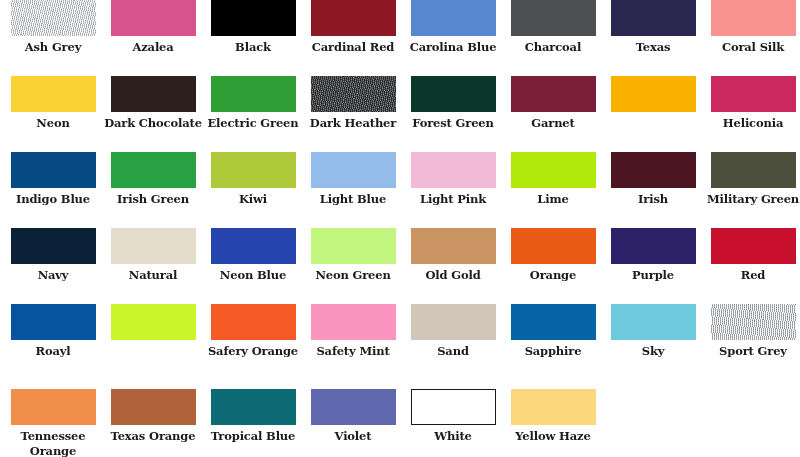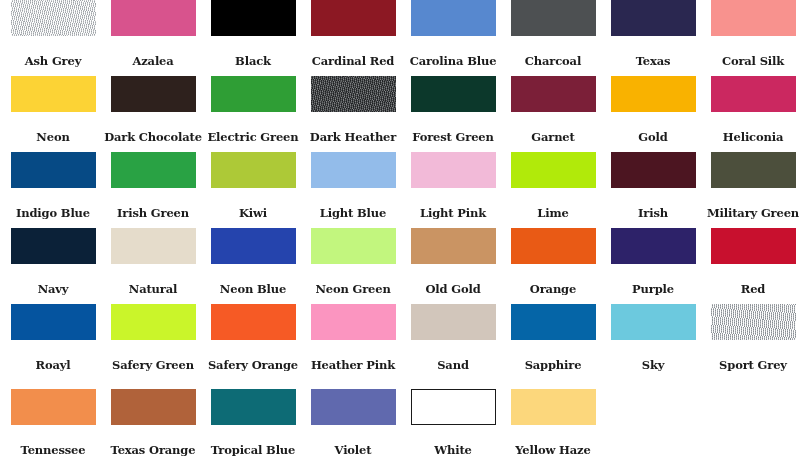--- a/index.html
+++ b/index.html
@@ -63,21 +63,21 @@
 
   .swatch-chip.heather-dark {
     background-color: #4a4d50;
     background-image:
       repeating-linear-gradient(101deg, rgba(255,255,255,0.17) 0px, rgba(255,255,255,0.17) 1px, rgba(20,22,24,0.5) 1px, rgba(20,22,24,0.5) 2px),
       repeating-linear-gradient(16deg, rgba(255,255,255,0.12) 0px, rgba(255,255,255,0.12) 1px, rgba(18,20,22,0.42) 1px, rgba(18,20,22,0.42) 2px),
       repeating-linear-gradient(55deg, rgba(255,255,255,0.08) 0px, rgba(255,255,255,0.08) 1px, rgba(16,18,20,0.3) 1px, rgba(16,18,20,0.3) 3px);
   }
 
   .swatch-label {
-    margin-top: 18px;
+    margin-top: 4px;
     font-size: 11.5px;
     font-weight: bold;
     line-height: 15px;
     color: #1c1c1c;
     text-align: center;
     letter-spacing: -0.15px;
     width: 100px;
     word-wrap: break-word;
   }
 </style>
@@ -136,21 +136,20 @@
     <div class="swatch-cell">
       <div class="swatch-chip" style="background-color: rgb(12, 56, 43);"></div>
       <div class="swatch-label">Forest Green</div>
     </div>
     <div class="swatch-cell">
       <div class="swatch-chip" style="background-color: rgb(123, 31, 56);"></div>
       <div class="swatch-label">Garnet</div>
     </div>
     <div class="swatch-cell">
       <div class="swatch-chip" style="background-color: rgb(249, 178, 0);"></div>
-      <div class="swatch-label">Gold</div>
     </div>
     <div class="swatch-cell">
       <div class="swatch-chip" style="background-color: rgb(203, 40, 96);"></div>
       <div class="swatch-label">Heliconia</div>
     </div>
     <div class="swatch-cell">
       <div class="swatch-chip" style="background-color: rgb(6, 74, 133);"></div>
       <div class="swatch-label">Indigo Blue</div>
     </div>
     <div class="swatch-cell">
@@ -212,29 +211,28 @@
     <div class="swatch-cell">
       <div class="swatch-chip" style="background-color: rgb(200, 16, 46);"></div>
       <div class="swatch-label">Red</div>
     </div>
     <div class="swatch-cell">
       <div class="swatch-chip" style="background-color: rgb(5, 84, 159);"></div>
       <div class="swatch-label">Roayl</div>
     </div>
     <div class="swatch-cell">
       <div class="swatch-chip" style="background-color: rgb(202, 245, 42);"></div>
-      <div class="swatch-label">Safery Green</div>
     </div>
     <div class="swatch-cell">
       <div class="swatch-chip" style="background-color: rgb(246, 90, 37);"></div>
       <div class="swatch-label">Safery Orange</div>
     </div>
     <div class="swatch-cell">
       <div class="swatch-chip" style="background-color: rgb(251, 149, 192);"></div>
-      <div class="swatch-label">Heather Pink</div>
+      <div class="swatch-label">Safety Mint</div>
     </div>
     <div class="swatch-cell">
       <div class="swatch-chip" style="background-color: rgb(210, 198, 187);"></div>
       <div class="swatch-label">Sand</div>
     </div>
     <div class="swatch-cell">
       <div class="swatch-chip" style="background-color: rgb(5, 101, 167);"></div>
       <div class="swatch-label">Sapphire</div>
     </div>
     <div class="swatch-cell">

